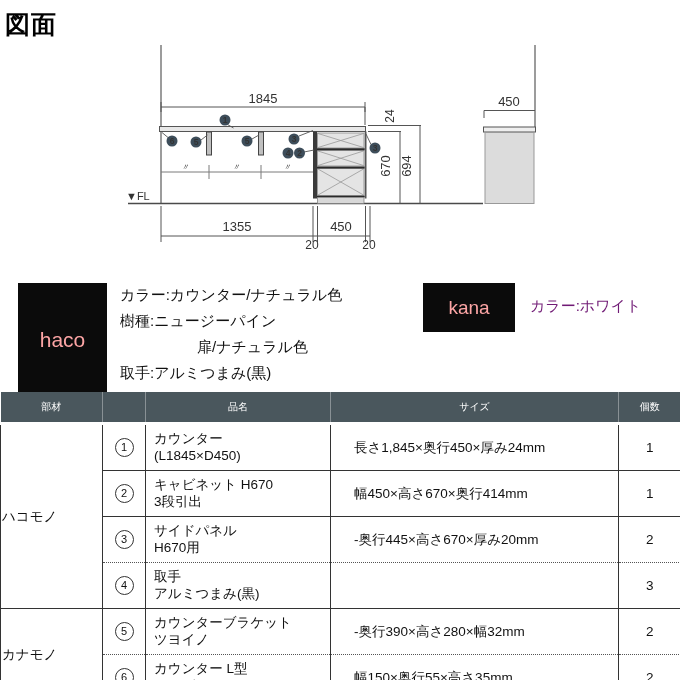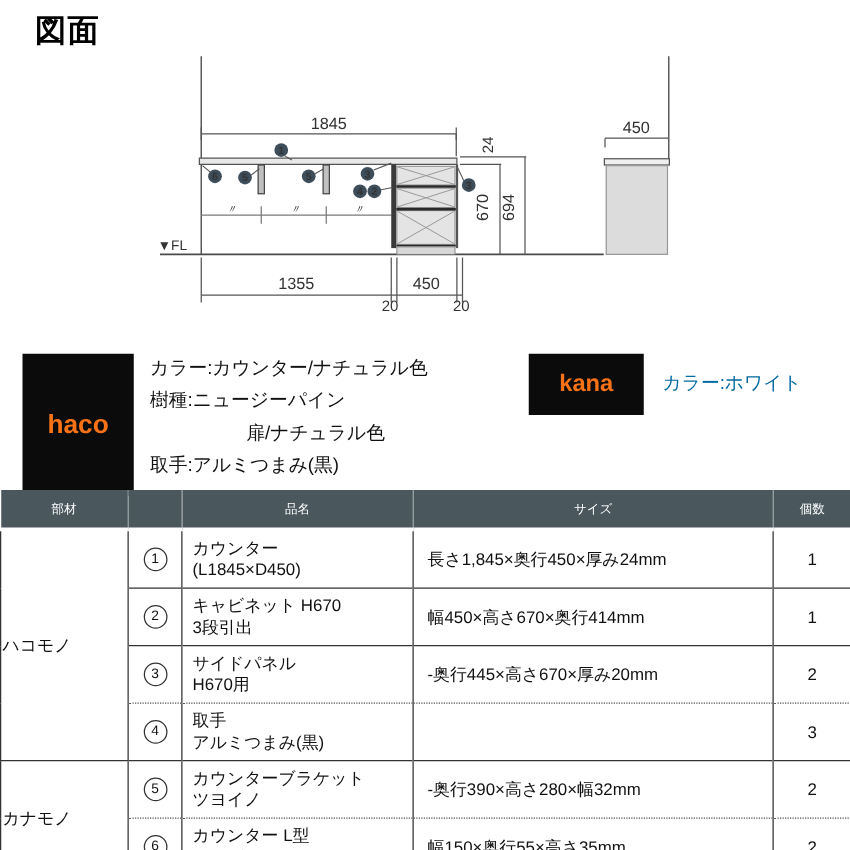--- a/index.html
+++ b/index.html
@@ -2,68 +2,68 @@
 <html><head>
 <meta charset="utf-8">
 <style>
   html,body{margin:0;padding:0;}
   body{
     width:680px;height:680px;position:relative;background:#ffffff;
     font-family:"Liberation Sans","DejaVu Sans",sans-serif;
     -webkit-font-smoothing:antialiased;
   }
   .page-title{
-    position:absolute;left:28px;top:8px;
+    position:absolute;left:5px;top:8px;
     font-size:25px;font-weight:bold;color:#000;letter-spacing:1px;
   }
   svg.drawing{position:absolute;left:0;top:0;}
   svg.drawing text{font-family:"Liberation Sans","DejaVu Sans",sans-serif;fill:#333;}
   .dim-label{font-size:13px;}
   .dim-label-sm{font-size:12px;}
   .fl-label{font-size:11px;fill:#111;}
   .ditto{font-size:9px;fill:#555;font-style:italic;}
   .marker-digit{font-size:8.5px;font-weight:bold;fill:#ffffff;}
 
   .infobox{
-    position:absolute;background:#0b0b0b;color:#f97316;
+    position:absolute;background:#0b0b0b;color:#fca5a5;
     display:flex;align-items:center;justify-content:center;
-    font-weight:bold;
+    font-weight:normal;
   }
   #haco-box{left:18px;top:283px;width:89px;height:114px;font-size:21px;}
   #kana-box{left:423px;top:283px;width:92px;height:49px;font-size:19px;}
 
   .haco-specs{
     position:absolute;left:120px;top:282px;
     font-size:15px;color:#111;line-height:26px;white-space:nowrap;
   }
   .haco-specs .indent{padding-left:77px;}
   .kana-specs{
     position:absolute;left:530px;top:297px;
-    font-size:15px;color:#0369a1;white-space:nowrap;
+    font-size:15px;color:#701a75;white-space:nowrap;
   }
 
   table.parts{
     position:absolute;left:0;top:392px;width:680px;
     border-collapse:collapse;table-layout:fixed;
   }
   table.parts th{
     background:#4a575d;color:#fff;font-weight:normal;
     font-size:10px;height:28px;border-bottom:3px solid #fff;
   }
   table.parts th + th{border-left:1px solid rgba(255,255,255,0.35);}
   table.parts td{
     height:43px;font-size:13.5px;color:#111;
     border-left:1.5px solid #333;vertical-align:middle;
     overflow:hidden;white-space:nowrap;
   }
   td.c-group{border-left:none;text-align:left;font-size:14px;}
   td.c-group.g-hako{border-bottom:1.5px solid #333;}
   td.c-no{text-align:center;}
   td.c-name{padding-left:8px;line-height:16.5px;}
-  td.c-size{padding-left:11px;}
+  td.c-size{padding-left:23px;}
   td.c-qty{text-align:center;}
   tr.sep-solid td{border-top:1.5px solid #333;}
   tr.sep-dotted td{border-top:1px dotted #555;}
   tr.last td{border-bottom:1.5px solid #333;}
   .circled{
     display:inline-flex;align-items:center;justify-content:center;
     width:17px;height:17px;border:1px solid #333;border-radius:50%;
     font-size:11px;color:#111;line-height:1;
   }
 </style>

